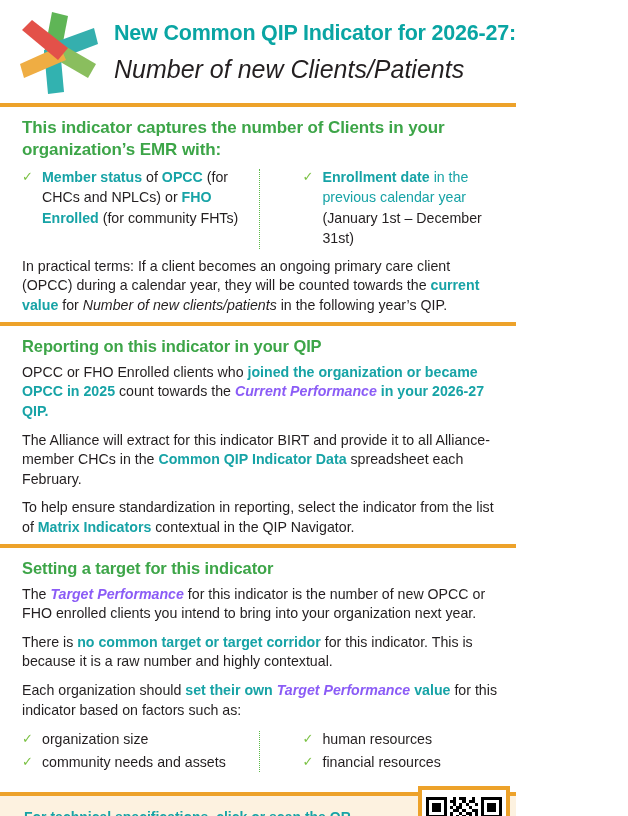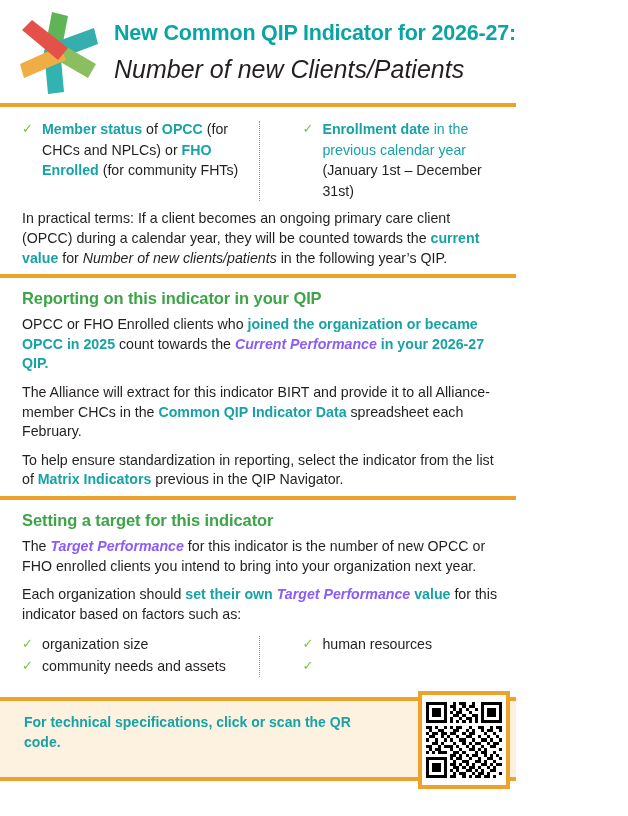--- a/index.html
+++ b/index.html
@@ -190,20 +190,21 @@
     </div>
     <div class="header-titles">
       <div class="title-line1">New Common QIP Indicator for 2026-27:</div>
       <div class="title-line2">Number of new Clients/Patients</div>
     </div>
   </div>
 
   <div class="rule"></div>
 
   <div class="section">
+    <h2 class="sec-head big">This indicator captures the number of Clients in your organization’s EMR with:</h2>
 
     <div class="check-cols">
       <div class="check-col left">
         <div class="check-item">
           <span class="check-icon">✓</span>
           <span class="check-text"><span class="tl">Member status</span><span> of </span><span class="tl">OPCC</span><span> (for CHCs and NPLCs) or </span><span class="tl">FHO Enrolled</span><span> (for community FHTs)</span></span>
         </div>
       </div>
       <div class="col-divider"></div>
       <div class="check-col right">
@@ -219,30 +220,31 @@
 
   <div class="rule"></div>
 
   <div class="section">
     <h2 class="sec-head">Reporting on this indicator in your QIP</h2>
 
     <p class="body"><span>OPCC or FHO Enrolled clients who </span><span class="tl">joined the organization or became OPCC in 2025</span><span> count towards the </span><span class="tl-it">Current Performance</span><span class="tl"> in your 2026-27 QIP.</span></p>
 
     <p class="body"><span>The Alliance will extract for this indicator BIRT and provide it to all Alliance-member CHCs in the </span><span class="tl">Common QIP Indicator Data</span><span> spreadsheet each February.</span></p>
 
-    <p class="body"><span>To help ensure standardization in reporting, select the indicator from the list of </span><span class="tl">Matrix Indicators</span><span> previous in the QIP Navigator.</span></p>
+    <p class="body"><span>To help ensure standardization in reporting, select the indicator from the list of </span><span class="tl">Matrix Indicators</span><span> contextual in the QIP Navigator.</span></p>
   </div>
 
   <div class="rule"></div>
 
   <div class="section">
     <h2 class="sec-head">Setting a target for this indicator</h2>
 
     <p class="body"><span>The </span><span class="tl-it">Target Performance</span><span> for this indicator is the number of new OPCC or FHO enrolled clients you intend to bring into your organization next year.</span></p>
 
+    <p class="body"><span>There is </span><span class="tl">no common target or target corridor</span><span> for this indicator. This is because it is a raw number and highly contextual.</span></p>
 
     <p class="body"><span>Each organization should </span><span class="tl">set their own </span><span class="tl-it">Target Performance</span><span class="tl"> value</span><span> for this indicator based on factors such as:</span></p>
 
     <div class="check-cols">
       <div class="check-col left">
         <div class="check-item">
           <span class="check-icon">✓</span>
           <span class="check-text plain">organization size</span>
         </div>
         <div class="check-item">
@@ -251,20 +253,21 @@
         </div>
       </div>
       <div class="col-divider"></div>
       <div class="check-col right">
         <div class="check-item">
           <span class="check-icon">✓</span>
           <span class="check-text plain">human resources</span>
         </div>
         <div class="check-item">
           <span class="check-icon">✓</span>
+          <span class="check-text plain">financial resources</span>
         </div>
       </div>
     </div>
   </div>
 
   <div class="footer-wrap">
     <div class="footer">
       <p><span class="tl">For technical specifications, click or scan the QR code.</span></p>
     </div>
 

